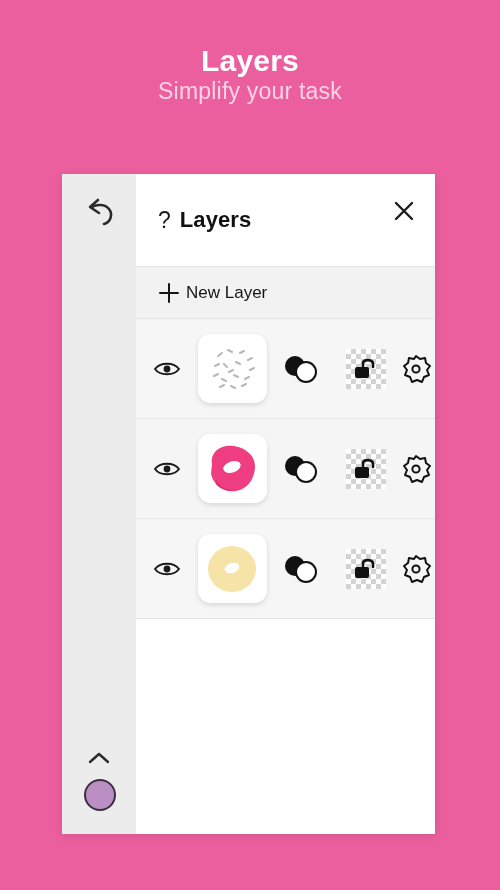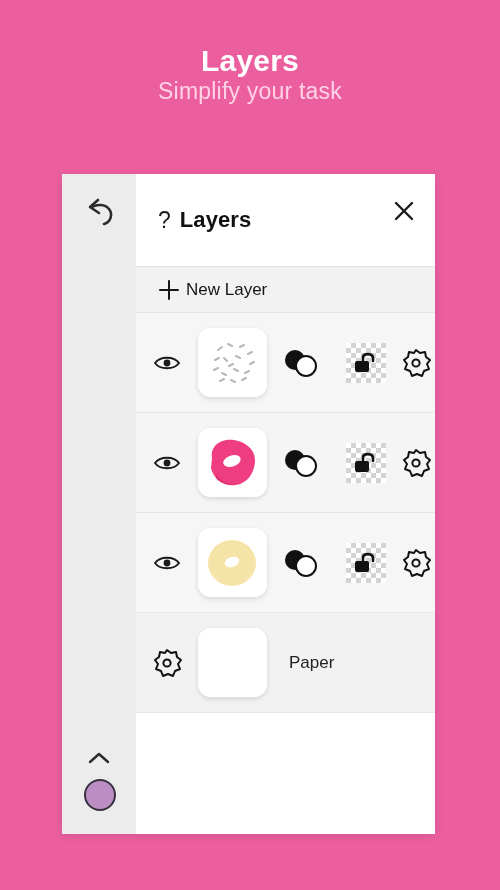--- a/index.html
+++ b/index.html
@@ -97,21 +97,21 @@
   .panel-title {
     font-size:22px; font-weight:bold; color:#111111;
     letter-spacing:.1px;
   }
   .close-btn {
     position:absolute; right:18px; top:24px;
     width:26px; height:26px; cursor:pointer;
   }
 
   .new-layer-row {
-    height:47px;
+    height:53px;
     background:#f2f2f2;
     border-top:1px solid #e3e3e3;
     border-bottom:1px solid #e3e3e3;
     display:flex; align-items:center;
     padding-left:22px;
     cursor:pointer;
   }
   .plus-icon { width:22px; height:22px; margin-right:6px; }
   .new-layer-label { font-size:17px; color:#161616; }
 
@@ -339,30 +339,16 @@
         </div>
       </div>
       <div class="gear-cell">
         <svg class="gear-icon" viewBox="0 0 30 30">
           <path d="M15,2 L19,5 L24,4 L25,9 L29,12 L26,16 L28,21 L23,23 L21,28 L16,26 L11,28 L9,23 L4,21 L6,16 L3,12 L7,9 L8,4 L13,5 Z" fill="none" stroke="#111111" stroke-width="2" stroke-linejoin="round"></path>
           <circle cx="15" cy="15" r="3.6" fill="none" stroke="#111111" stroke-width="2"></circle>
         </svg>
       </div>
     </div>
 
-    <div class="paper-row">
-      <div class="eye-cell">
-        <svg class="gear-icon" viewBox="0 0 30 30">
-          <path d="M15,2 L19,5 L24,4 L25,9 L29,12 L26,16 L28,21 L23,23 L21,28 L16,26 L11,28 L9,23 L4,21 L6,16 L3,12 L7,9 L8,4 L13,5 Z" fill="none" stroke="#111111" stroke-width="2" stroke-linejoin="round"></path>
-          <circle cx="15" cy="15" r="3.6" fill="none" stroke="#111111" stroke-width="2"></circle>
-        </svg>
-      </div>
-      <div class="thumb">
-        <svg viewBox="0 0 69 69">
-          <rect width="69" height="69" fill="#ffffff"></rect>
-        </svg>
-      </div>
-      <span class="paper-label">Paper</span>
-    </div>
 
     <div class="panel-rest"></div>
   </div>
 </div>
 
 </body></html>

